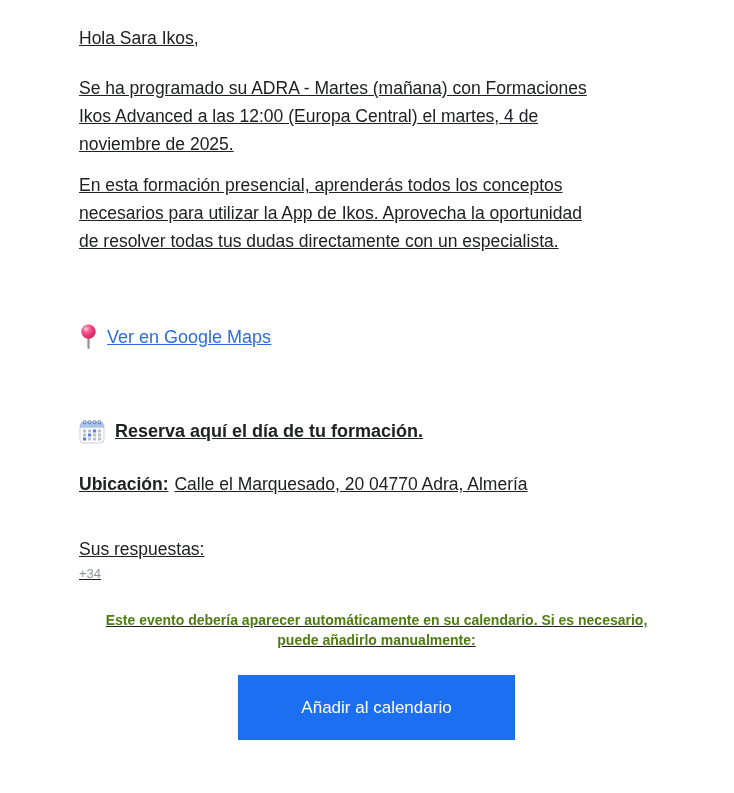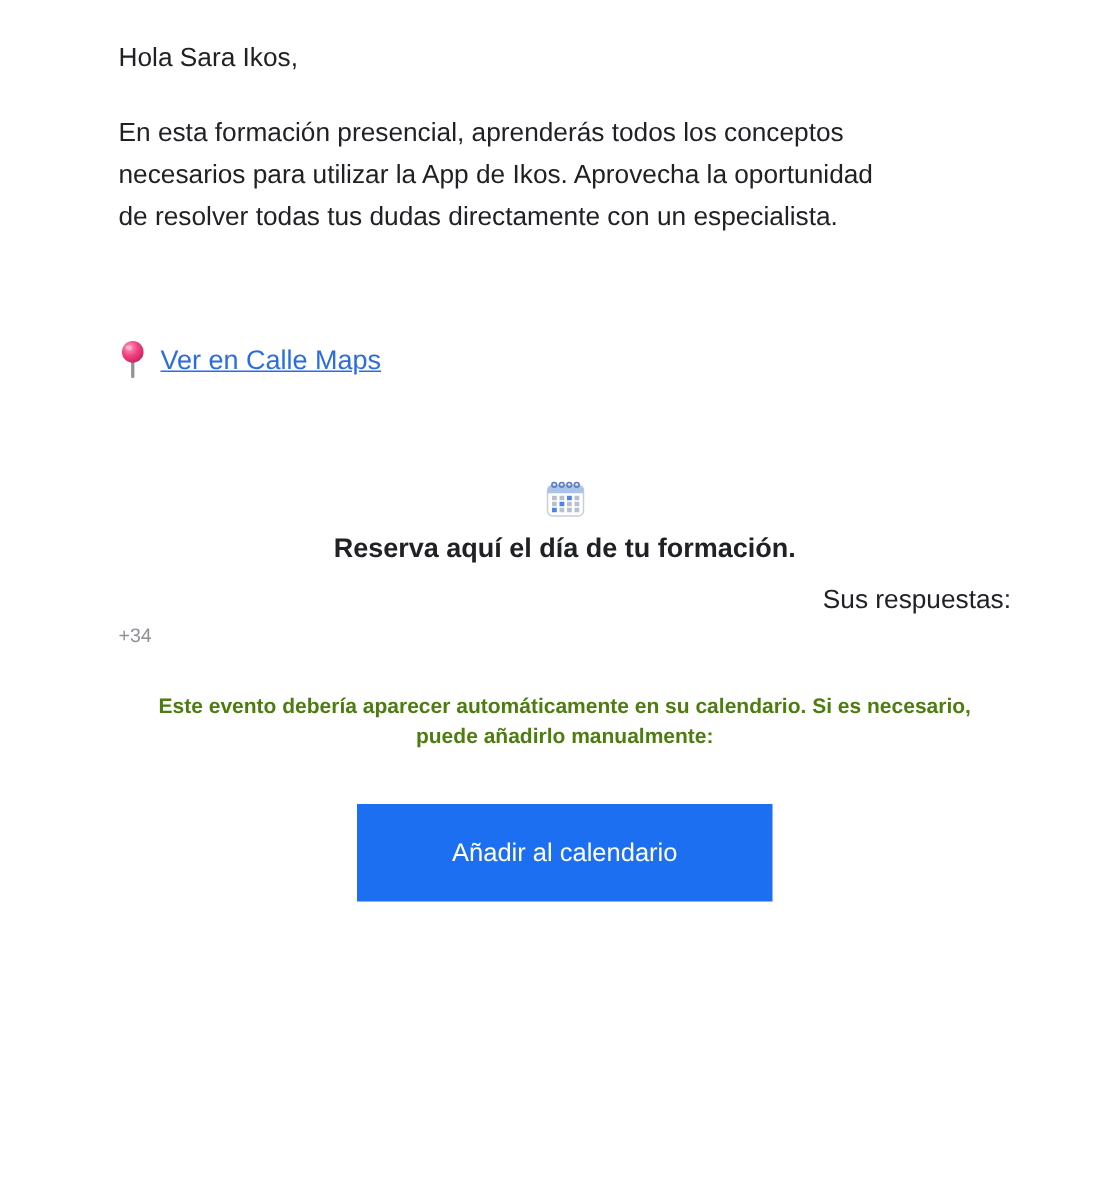--- a/index.html
+++ b/index.html
@@ -6,20 +6,21 @@
   html, body { background: #ffffff; }
   body {
     width: 734px;
     height: 793px;
     font-family: "Liberation Sans", "DejaVu Sans", sans-serif;
     color: var(--text-dark, #202124);
     overflow: hidden;
   }
   .container {
     padding: 24px 60px 19px 79px;
+    text-decoration: underline;
   }
   .body-text {
     font-size: 17.5px;
     line-height: 28px;
     color: var(--text-dark, #202124);
   }
   .pre { white-space: pre-line; }
   .greeting { margin: 0 0 22px 0; }
   .para-scheduled { margin: 0 0 13px 0; }
   .para-description { margin: 0; }
@@ -39,33 +40,32 @@
     text-decoration: underline;
     cursor: pointer;
   }
 
   .booking-row {
     margin-top: 66px;
     height: 28px;
     display: flex;
     align-items: center;
     gap: 10px;
-    flex-direction: column;
   }
   .calendar-icon { display: inline-flex; width: 26px; flex: 0 0 auto; }
   .booking-heading {
     font-size: 18px;
     font-weight: bold;
     color: var(--text-dark, #202124);
   }
 
   .location-line { margin-top: 25px; }
   .location-label { font-weight: bold; margin-right: 6px; }
 
-  .responses-heading { margin-top: 37px; text-align: right; }
+  .responses-heading { margin-top: 37px; }
   .field-label {
     margin-top: 17px;
     font-size: 17px;
     font-weight: bold;
     line-height: 24px;
   }
   .field-value {
     font-size: 13px;
     line-height: 22px;
     color: var(--text-gray, #8e9298);
@@ -75,21 +75,21 @@
     margin-top: 25px;
     font-size: 14px;
     font-weight: bold;
     line-height: 20px;
     text-align: center;
     white-space: pre-line;
     color: #4d7c0f;
   }
 
   .btn-wrap {
-    margin-top: 36px;
+    margin-top: 25px;
     text-align: center;
   }
   .add-calendar-button {
     display: inline-flex;
     align-items: center;
     justify-content: center;
     width: 277px;
     height: 65px;
     border: none;
     background: var(--button-blue, #1d6ff2);
@@ -99,41 +99,44 @@
     cursor: pointer;
   }
 </style>
 </head>
 <body>
 
 <div class="container">
 
   <p class="body-text greeting">Hola Sara Ikos,</p>
 
+  <p class="body-text pre para-scheduled">Se ha programado su ADRA - Martes (mañana) con Formaciones
+Ikos Advanced a las 12:00 (Europa Central) el martes, 4 de
+noviembre de 2025.</p>
 
   <p class="body-text pre para-description">En esta formación presencial, aprenderás todos los conceptos
 necesarios para utilizar la App de Ikos. Aprovecha la oportunidad
 de resolver todas tus dudas directamente con un especialista.</p>
 
   <div class="map-row">
     <span class="pin-icon">
       <svg width="19" height="26" viewBox="0 0 19 26" aria-hidden="true">
         <defs>
           <radialGradient id="pinGrad" cx="0.35" cy="0.3" r="0.85">
             <stop offset="0%" stop-color="#ff9ec4"></stop>
             <stop offset="45%" stop-color="#f0447f"></stop>
             <stop offset="100%" stop-color="#c2185b"></stop>
           </radialGradient>
         </defs>
         <line x1="9.5" y1="13" x2="9.5" y2="24" stroke="#8f939a" stroke-width="2.2" stroke-linecap="round"></line>
         <circle cx="9.5" cy="7.6" r="7.2" fill="url(#pinGrad)"></circle>
         <ellipse cx="6.8" cy="4.9" rx="2.1" ry="1.6" fill="#ffb7d2" opacity="0.85"></ellipse>
       </svg>
     </span>
-    <a href="#" class="map-link">Ver en Calle Maps</a>
+    <a href="#" class="map-link">Ver en Google Maps</a>
   </div>
 
   <div class="booking-row">
     <span class="calendar-icon">
       <svg width="26" height="25" viewBox="0 0 26 25" aria-hidden="true">
         <rect x="1" y="3.5" width="24" height="20.5" rx="3.5" fill="#ffffff" stroke="#c9ced6" stroke-width="1"></rect>
         <path d="M4.5 3.5 h17 a3.5 3.5 0 0 1 3.5 3.5 v1.8 h-24 v-1.8 a3.5 3.5 0 0 1 3.5 -3.5 z" fill="#a9c3e9"></path>
         <circle cx="5.5" cy="3.2" r="1.6" fill="none" stroke="#5b79c4" stroke-width="1"></circle>
         <circle cx="10.5" cy="3.2" r="1.6" fill="none" stroke="#5b79c4" stroke-width="1"></circle>
         <circle cx="15.5" cy="3.2" r="1.6" fill="none" stroke="#5b79c4" stroke-width="1"></circle>
@@ -150,20 +153,23 @@
           <rect x="4" y="18.5" width="3.2" height="3" fill="#4f82e8"></rect>
           <rect x="9" y="18.5" width="3.2" height="3" fill="#b9c0cc"></rect>
           <rect x="14" y="18.5" width="3.2" height="3" fill="#b9c0cc"></rect>
           <rect x="19" y="18.5" width="3.2" height="3" fill="#b9c0cc"></rect>
         </g>
       </svg>
     </span>
     <span class="booking-heading">Reserva aquí el día de tu formación.</span>
   </div>
 
+  <p class="body-text location-line">
+    <span class="location-label">Ubicación:</span><span>Calle el Marquesado, 20 04770 Adra, Almería</span>
+  </p>
 
   <p class="body-text responses-heading">Sus respuestas:</p>
 
   <div>
     <p class="field-value">+34</p>
   </div>
 
   <p class="calendar-note">Este evento debería aparecer automáticamente en su calendario. Si es necesario,
 puede añadirlo manualmente:</p>
 

